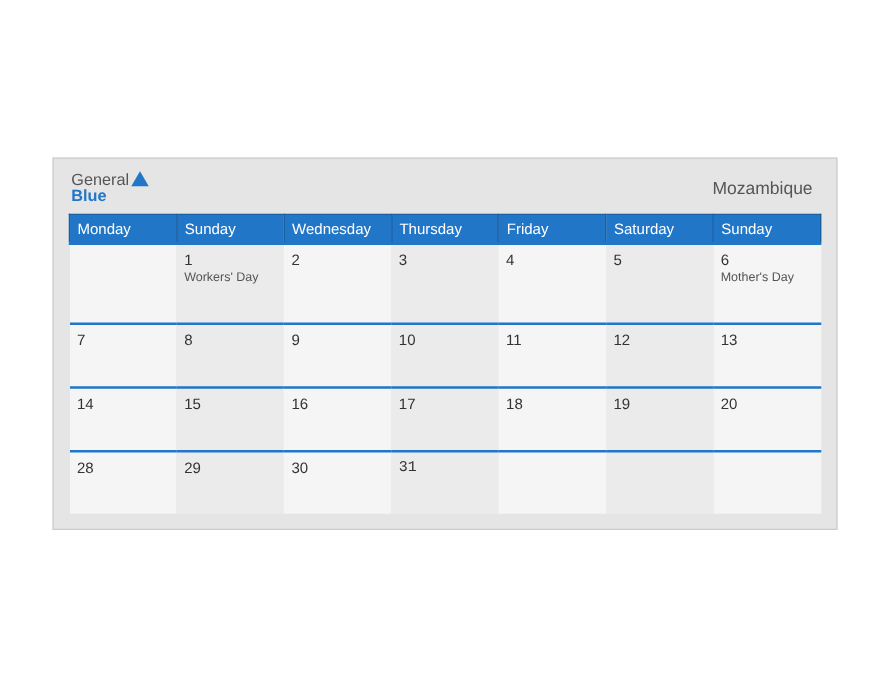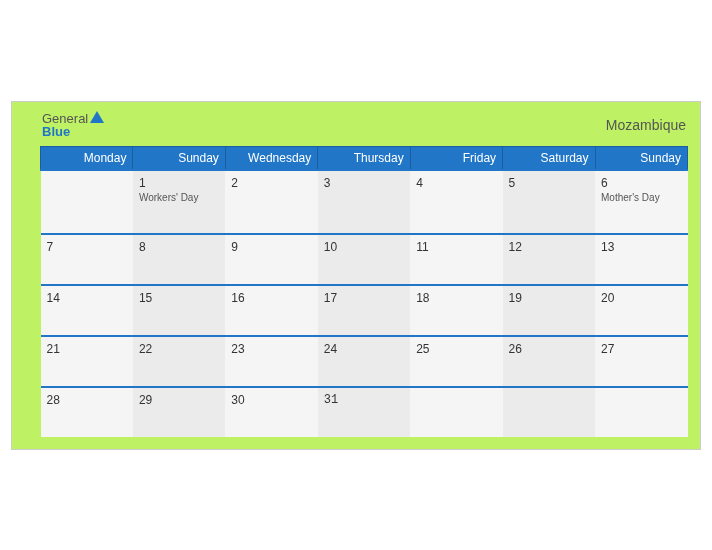--- a/index.html
+++ b/index.html
@@ -6,24 +6,24 @@
     body {
       font-family: Arial, Helvetica, sans-serif;
       background: #fff;
       display: flex;
       justify-content: center;
       align-items: center;
       width: 712px;
       height: 550px;
     }
     .calendar-wrapper {
-      width: 690px;
-      background: #bef264;
+      width: 628px;
+      background: #e5e5e5;
       border: 1px solid #ccc;
-      padding: 10px 12px 12px 28px;
+      padding: 10px 12px 12px 12px;
     }
     .calendar-header {
       display: flex;
       justify-content: space-between;
       align-items: center;
       margin-bottom: 8px;
       padding: 0 2px;
     }
     .logo {
       display: flex;
@@ -56,34 +56,34 @@
     .calendar-title {
       font-size: 26px;
       font-weight: normal;
       color: #333;
       text-align: center;
       flex: 1;
     }
     .calendar-country {
       font-size: 14px;
       color: #555;
-      text-align: right;
+      text-align: center;
       min-width: 90px;
     }
     .calendar-grid {
       width: 100%;
       border-collapse: collapse;
     }
     .calendar-grid thead tr th {
       background: #2176c7;
       color: #fff;
       font-size: 12px;
       font-weight: normal;
       padding: 4px 6px;
-      text-align: right;
+      text-align: left;
       border: 1px solid #1a5fa0;
     }
     .calendar-grid tbody tr {
       border-top: 2px solid #2176c7;
     }
     .calendar-grid tbody tr td {
       background: #f5f5f5;
       vertical-align: top;
       padding: 5px 6px 30px 6px;
       font-size: 12px;
@@ -152,29 +152,20 @@
         <tr>
           <td><span class="day-number">14</span></td>
           <td style="background: rgb(235, 235, 235);"><span class="day-number">15</span></td>
           <td><span class="day-number">16</span></td>
           <td style="background: rgb(235, 235, 235);"><span class="day-number">17</span></td>
           <td><span class="day-number">18</span></td>
           <td style="background: rgb(235, 235, 235);"><span class="day-number">19</span></td>
           <td><span class="day-number">20</span></td>
         </tr>
         <tr>
-          <td><span class="day-number">21</span></td>
-          <td style="background: rgb(235, 235, 235);"><span class="day-number">22</span></td>
-          <td><span class="day-number">23</span></td>
-          <td style="background: rgb(235, 235, 235);"><span class="day-number">24</span></td>
-          <td><span class="day-number">25</span></td>
-          <td style="background: rgb(235, 235, 235);"><span class="day-number">26</span></td>
-          <td><span class="day-number">27</span></td>
-        </tr>
-        <tr>
           <td><span class="day-number">28</span></td>
           <td style="background: rgb(235, 235, 235);"><span class="day-number">29</span></td>
           <td><span class="day-number">30</span></td>
           <td style="background: rgb(235, 235, 235); font-family: Liberation Mono, monospace;"><span class="day-number">31</span></td>
           <td></td>
           <td style="background: rgb(235, 235, 235);"></td>
           <td></td>
         </tr>
       </tbody>
   </table>

